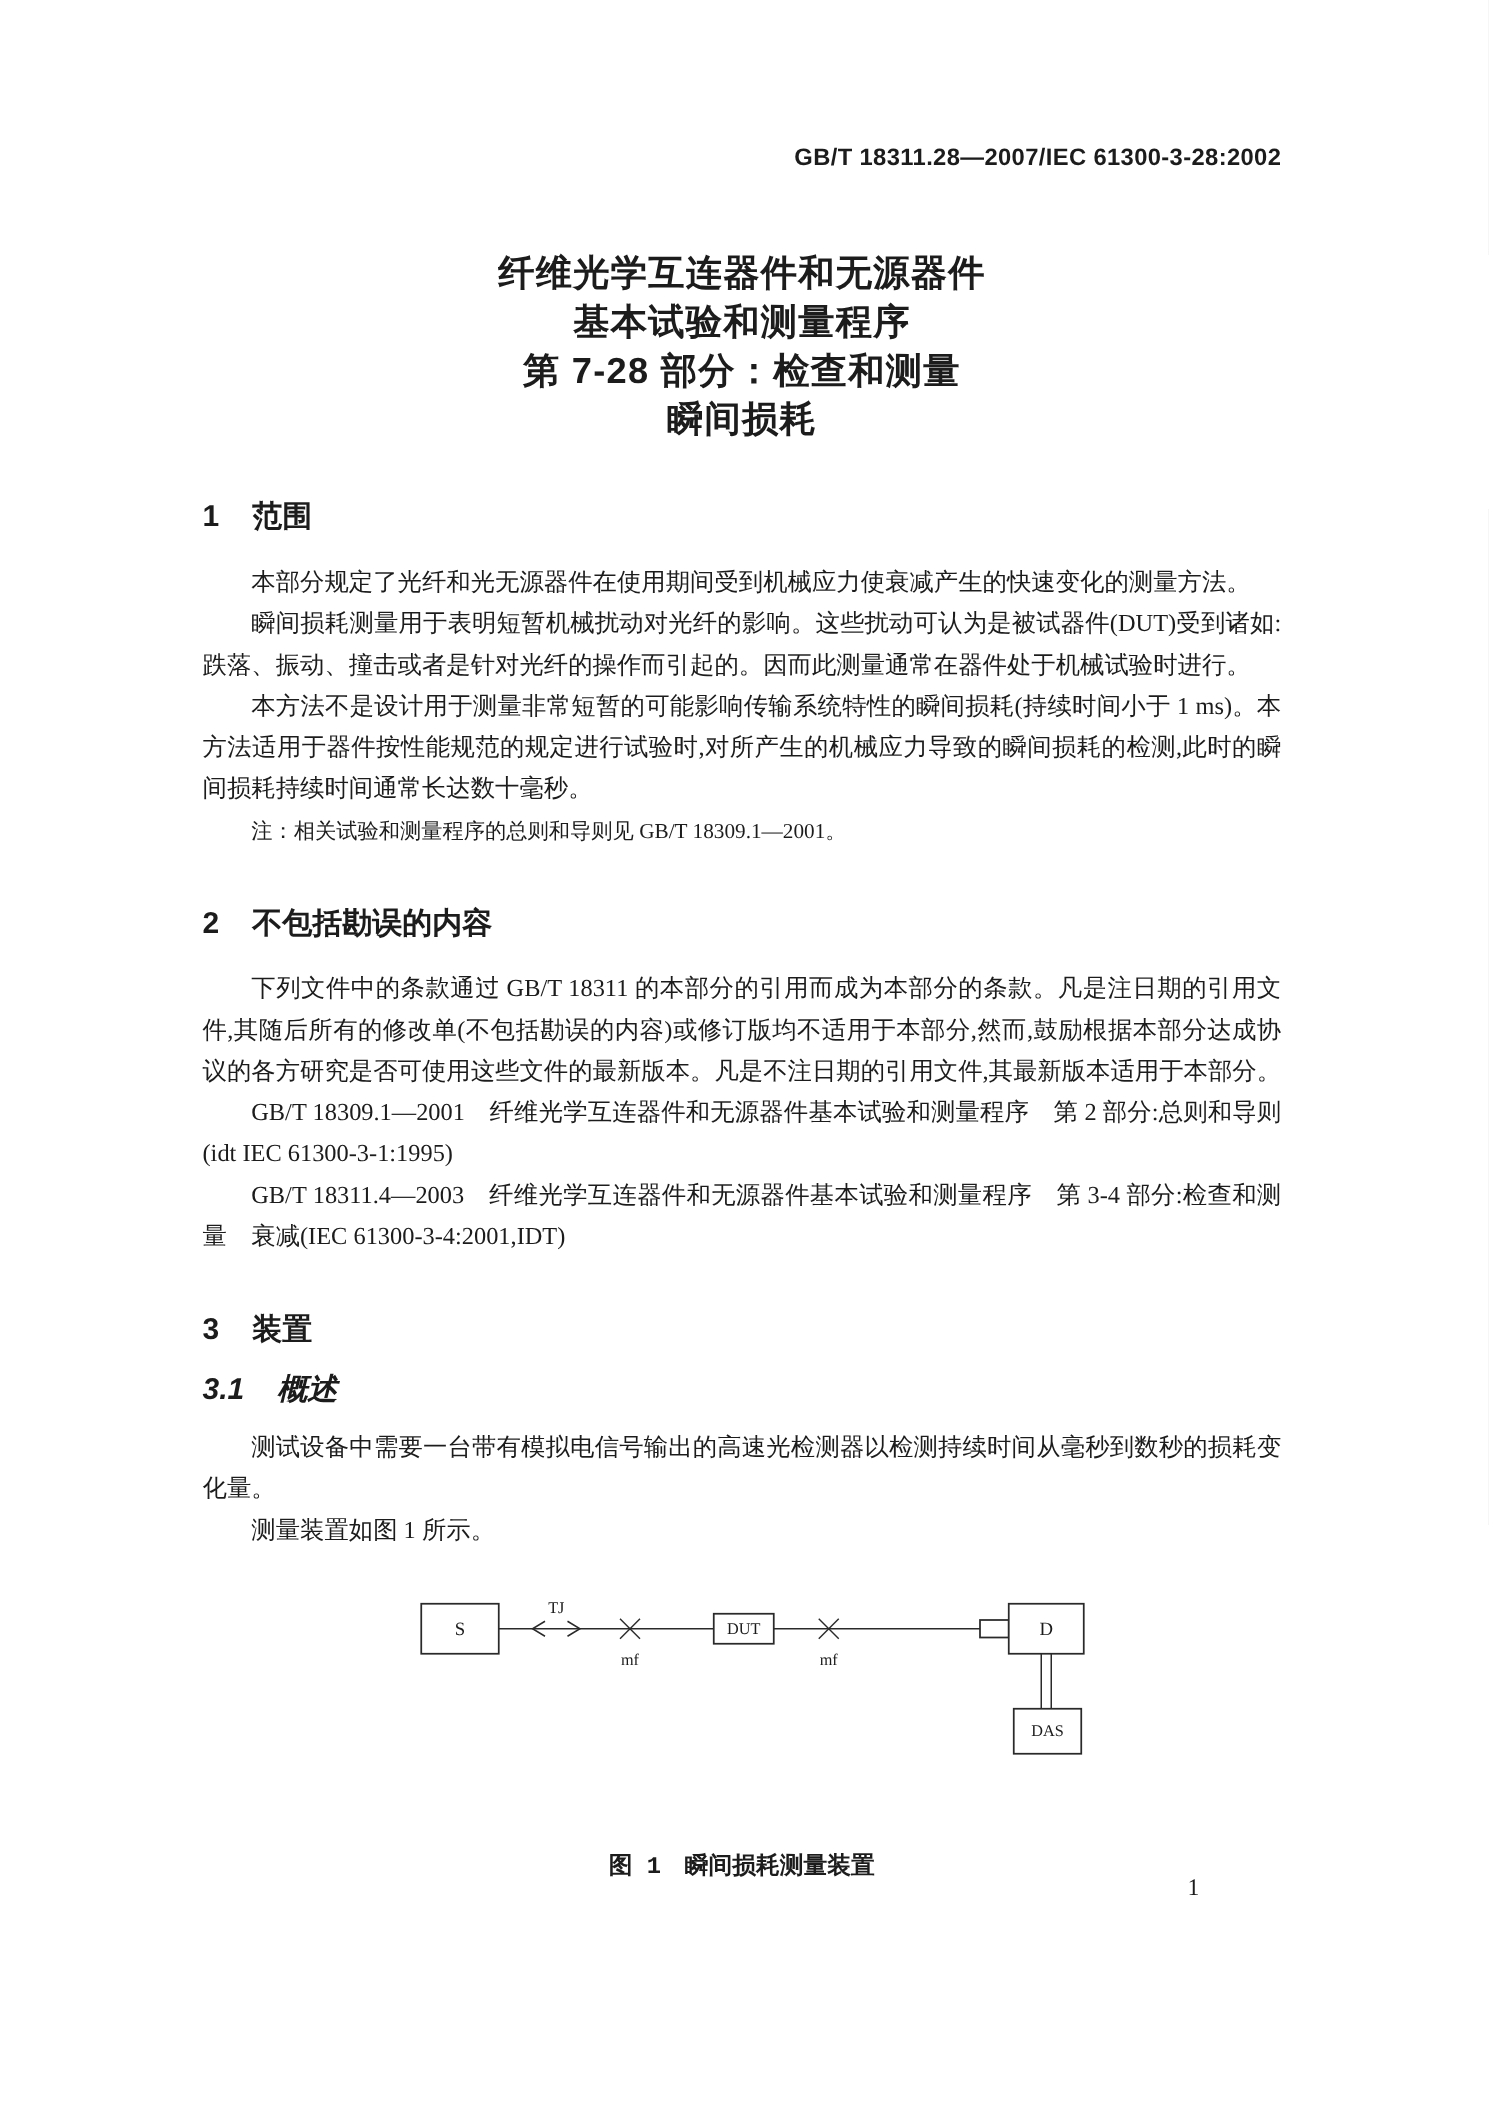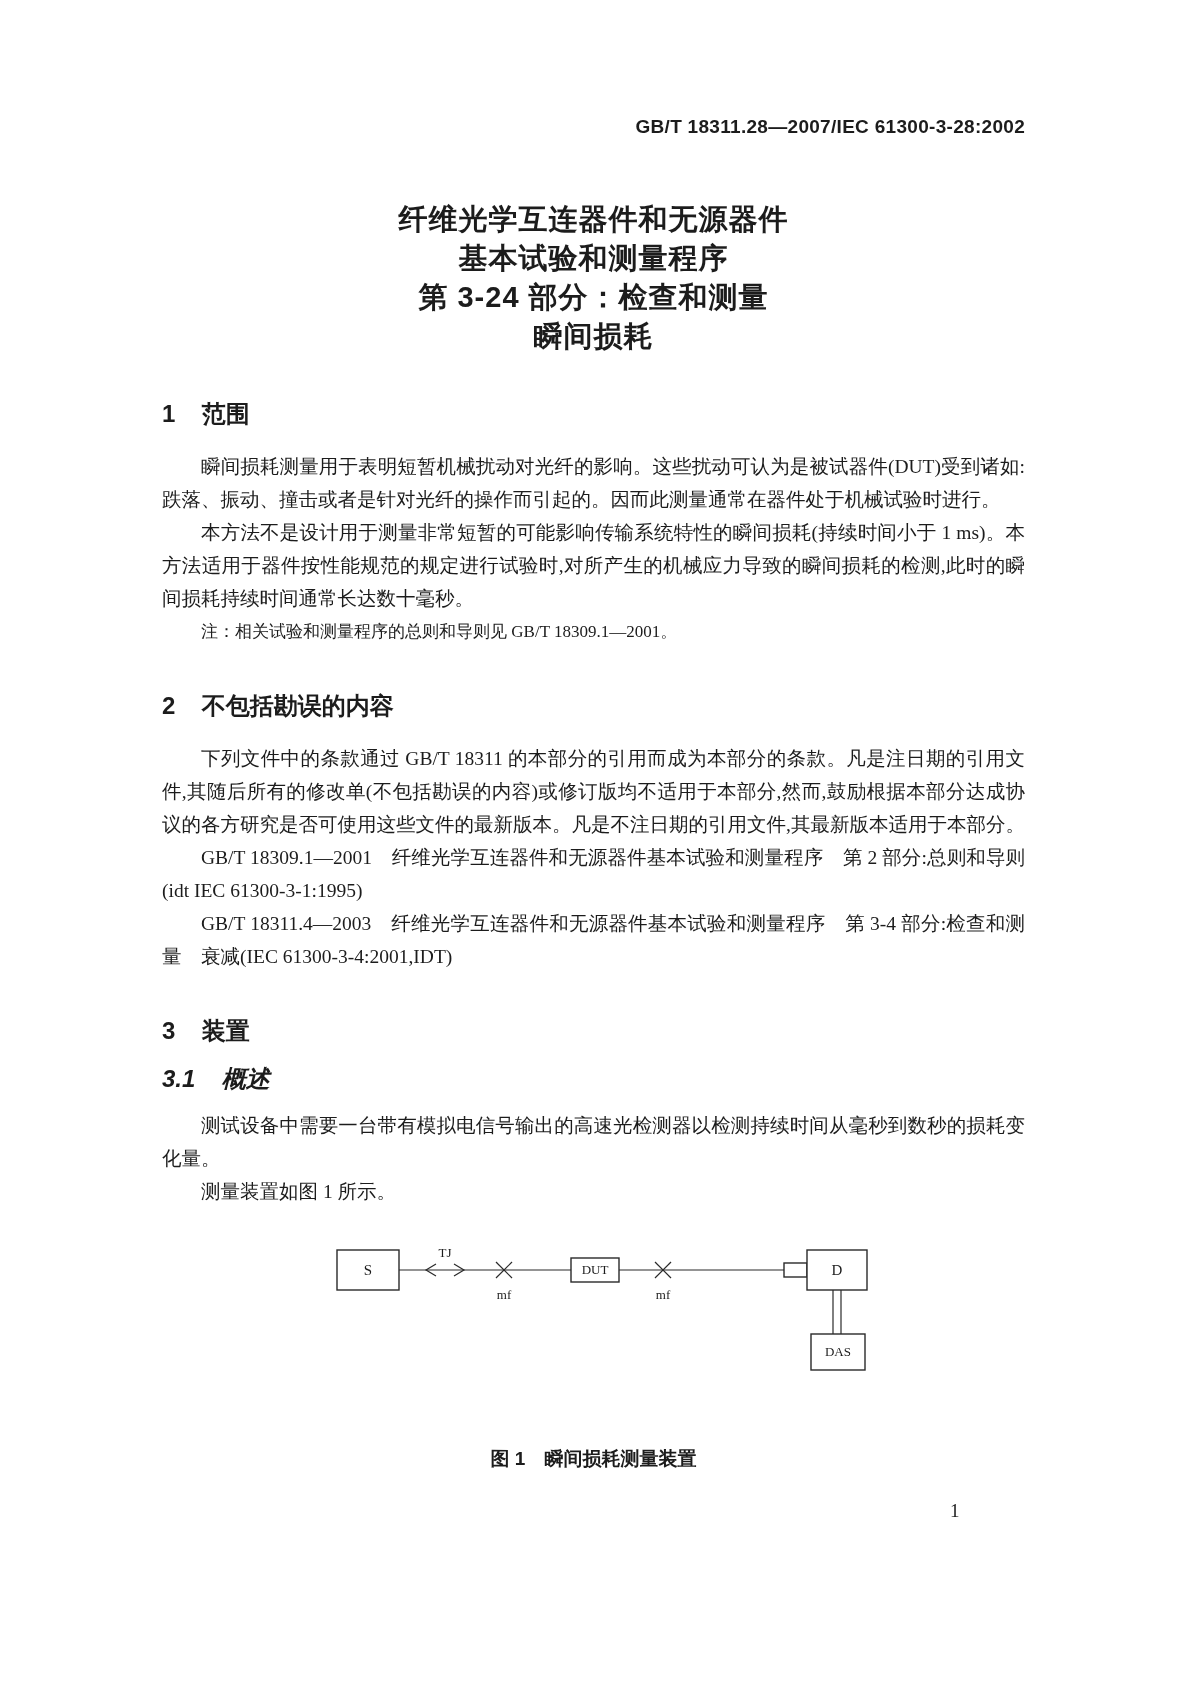--- a/index.html
+++ b/index.html
@@ -84,21 +84,21 @@
     font-size: 15px;
     fill: #1c1c1c;
     text-anchor: middle;
   }
   .figure-area svg text.smlbl {
     font-size: 13px;
   }
   .figure-caption {
     margin-top: 64px;
     text-align: center;
-    font-family: Liberation Sans, sans-serif;
+    font-family: Liberation Mono, monospace;
     font-weight: bold;
     font-size: 19px;
   }
   .page-number {
     position: absolute;
     left: 950px;
     top: 1500px;
     font-size: 19px;
   }
 </style>
@@ -106,27 +106,28 @@
 <body>
 
 <div class="page">
   <div class="content">
 
     <div class="doc-number">GB/T 18311.28—2007/IEC 61300-3-28:2002</div>
 
     <div class="title-block">
       <div>纤维光学互连器件和无源器件</div>
       <div>基本试验和测量程序</div>
-      <div>第 3-24 部分：检查和测量</div>
+      <div>第 7-28 部分：检查和测量</div>
       <div>瞬间损耗</div>
     </div>
 
     <div class="sec-heading">
       <span class="num">1</span><span>范围</span>
     </div>
+    <p class="para">本部分规定了光纤和光无源器件在使用期间受到机械应力使衰减产生的快速变化的测量方法。</p>
     <p class="para">瞬间损耗测量用于表明短暂机械扰动对光纤的影响。这些扰动可认为是被试器件(DUT)受到诸如:跌落、振动、撞击或者是针对光纤的操作而引起的。因而此测量通常在器件处于机械试验时进行。</p>
     <p class="para">本方法不是设计用于测量非常短暂的可能影响传输系统特性的瞬间损耗(持续时间小于 1 ms)。本方法适用于器件按性能规范的规定进行试验时,对所产生的机械应力导致的瞬间损耗的检测,此时的瞬间损耗持续时间通常长达数十毫秒。</p>
     <p class="para note">注：相关试验和测量程序的总则和导则见 GB/T 18309.1—2001。</p>
 
     <div class="sec-heading">
       <span class="num">2</span><span>不包括勘误的内容</span>
     </div>
     <p class="para">下列文件中的条款通过 GB/T 18311 的本部分的引用而成为本部分的条款。凡是注日期的引用文件,其随后所有的修改单(不包括勘误的内容)或修订版均不适用于本部分,然而,鼓励根据本部分达成协议的各方研究是否可使用这些文件的最新版本。凡是不注日期的引用文件,其最新版本适用于本部分。</p>
     <p class="para">GB/T 18309.1—2001　纤维光学互连器件和无源器件基本试验和测量程序　第 2 部分:总则和导则(idt IEC 61300-3-1:1995)</p>
     <p class="para">GB/T 18311.4—2003　纤维光学互连器件和无源器件基本试验和测量程序　第 3-4 部分:检查和测量　衰减(IEC 61300-3-4:2001,IDT)</p>

